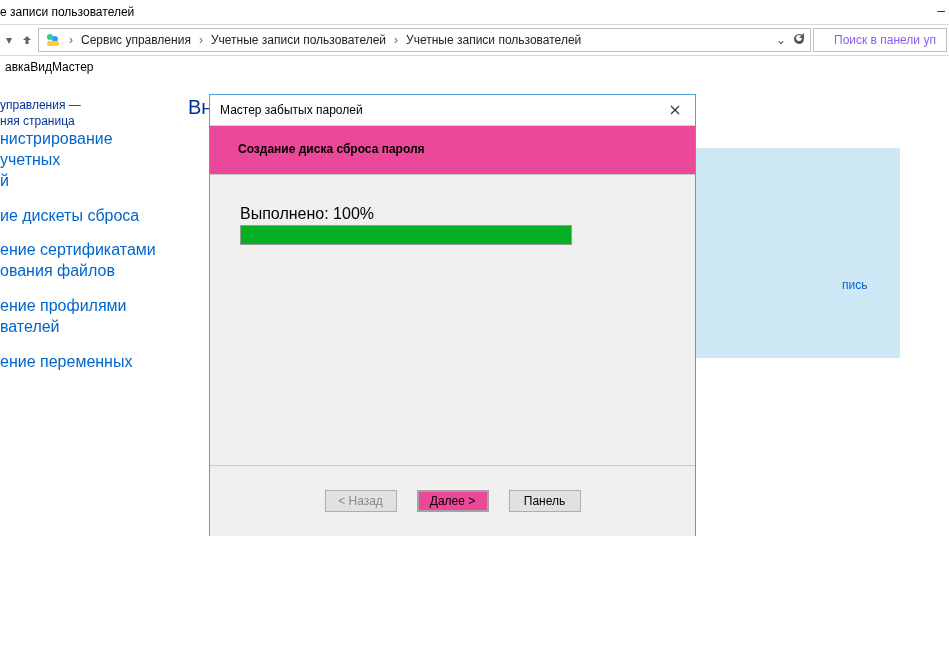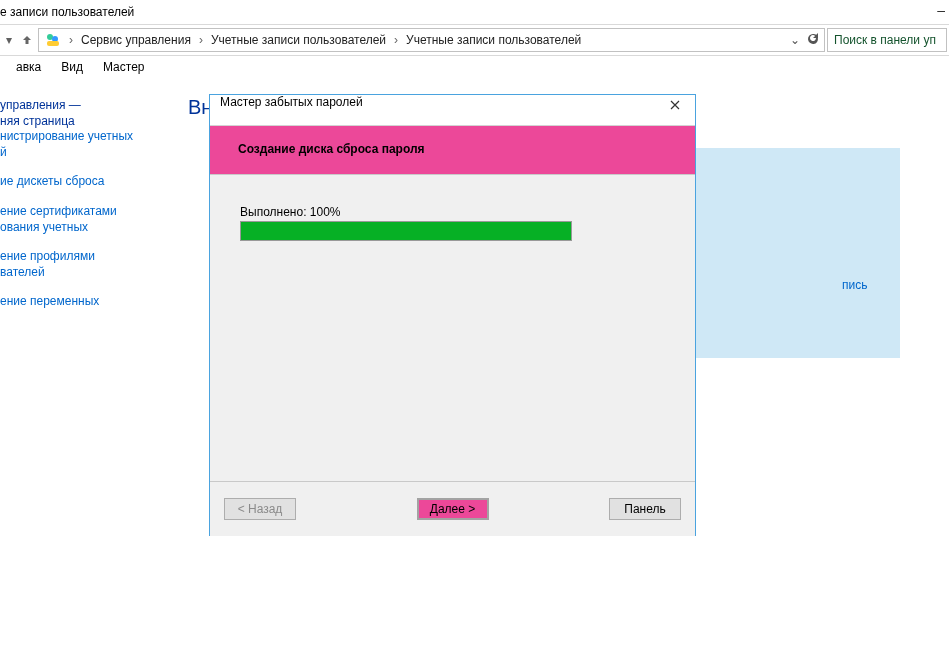--- a/index.html
+++ b/index.html
@@ -8,51 +8,51 @@
   .titlebar .dash{position:absolute;right:4px;top:2px;font-size:14px;color:#333}
   
   .addrrow{height:30px;display:flex;align-items:center;border-bottom:1px solid #d9d9d9;color:#222}
   .nav-arrows{display:flex;align-items:center;gap:4px;margin:0 2px}
   .nav-btn{width:14px;height:14px;display:inline-flex;align-items:center;justify-content:center;color:#606060}
   .addr{flex:1;display:flex;align-items:center;height:22px;border:1px solid #c1c1c1;margin:0 2px;padding:0 6px;gap:8px;position:relative}
   .addr svg{flex:none}
   .addr .seg{white-space:nowrap}
   .addr .sep{color:#666}
   .addr-right{position:absolute;right:4px;top:0;height:100%;display:flex;align-items:center;gap:6px;color:#555}
-  .search{width:112px;height:22px;border:1px solid #c1c1c1;margin-right:2px;display:flex;align-items:center;color:#14532d;padding-left:6px;white-space:nowrap;overflow:hidden}
+  .search{width:112px;height:22px;border:1px solid #c1c1c1;margin-right:2px;display:flex;align-items:center;color:#8b5cf6;padding-left:20px;white-space:nowrap;overflow:hidden}
   
-  .menubar{height:22px;display:flex;align-items:center;gap:20px;padding-left:16px;border-bottom:0px solid #e5e5e5}
+  .menubar{height:22px;display:flex;align-items:center;padding-left:5px;border-bottom:0px solid #e5e5e5}
   .menubar span{color:#000}
   
   .body{display:flex;height:calc(100% - 24px - 30px - 22px)}
   .sidebar{width:170px;padding:20px 0 0 0}
   .cp-home{font-size:12px;color:#003399;margin-bottom:0;line-height:1.3}
-  .sb-link{color:#0066cc;font-size:12px;line-height:1.3;margin-bottom:14px;cursor:pointer}
+  .sb-link{color:#0066cc;font-size:16px;line-height:1.3;margin-bottom:14px;cursor:pointer}
   .main{flex:1;padding:18px 0 0 18px;position:relative}
   h1{color:#003399;font-weight:400;font-size:20px;margin:0 0 20px 0}
   .tasks{margin-left:30px}
   .task{display:flex;align-items:center;gap:6px;margin-bottom:10px;font-size:12px}
   .task .lnk{color:#0066cc;cursor:pointer}
   .shield{width:14px;height:14px;flex:none}
   .highlight-box{position:absolute;left:520px;top:70px;width:210px;height:210px;background:#cfe8f6}
   .highlight-text{position:absolute;left:672px;top:200px;color:#0066cc;font-size:12px}
   
   .dialog{position:absolute;left:209px;top:94px;width:485px;height:440px;background:#fff;border:1px solid #4aa3df;box-shadow:0 0 0 0 rgba(0,0,0,.3)}
-  .dlg-title{height:30px;border-bottom:1px solid #d3d3d3;display:flex;align-items:flex-start;padding:0 10px;justify-content:space-between}
+  .dlg-title{height:30px;border-bottom:1px solid #d3d3d3;display:flex;align-items:center;padding:0 10px;justify-content:space-between}
   .dlg-title span{font-size:12px}
   .dlg-close{width:20px;height:20px;display:flex;align-items:center;justify-content:center;cursor:pointer}
   .dlg-body{background:#f0f0f0;height:calc(100% - 30px);display:flex;flex-direction:column}
   .dlg-top{background:#ec4899;padding:16px 28px 16px 28px;border-bottom:1px solid #c9c9c9}
   .dlg-top .h{font-weight:700;font-size:12px;margin-bottom:2px}
   .dlg-top .s{font-size:12px}
   .dlg-mid{flex:1;padding:30px 30px}
-  .progress-label{font-size:12px;margin-bottom:2px}
+  .progress-label{font-size:16px;margin-bottom:2px}
   .progress{width:330px;height:18px;border:1px solid #999;background:#e8e8e8;position:relative;overflow:hidden}
   .progress-fill{position:absolute;left:0;top:0;bottom:0;width:100%;background:#06b025}
-  .dlg-foot{height:46px;border-top:1px solid #c9c9c9;display:flex;align-items:center;justify-content:space-between;gap:12px;padding:4px 14px}
+  .dlg-foot{height:46px;border-top:1px solid #c9c9c9;display:flex;align-items:center;justify-content:center;gap:20px;padding:12px 14px}
   .btn{min-width:72px;height:22px;border:1px solid #adadad;background:#e1e1e1;font-size:12px;font-family:inherit;cursor:pointer}
   .btn:disabled{color:#8a8a8a;cursor:default}
   .btn.primary{border:2px solid #a3a3a3;background:#ec4899}
 </style>
 </head>
 <body>
 
 <div class="titlebar">
   <span>е записи пользователей</span>
   <span class="dash">–</span>
@@ -105,21 +105,21 @@
       <span>управления —</span><br>
       <span>няя страница</span>
     </div>
     <div class="sb-link">
       <span>нистрирование учетных</span><br>
       <span>й</span>
     </div>
     <div class="sb-link">ие дискеты сброса</div>
     <div class="sb-link">
       <span>ение сертификатами</span><br>
-      <span>ования учетных</span>
+      <span>ования файлов</span>
     </div>
     <div class="sb-link">
       <span>ение профилями</span><br>
       <span>вателей</span>
     </div>
     <div class="sb-link">ение переменных</div>
   </div>
 
   <div class="main">
     <h1>Внесе</h1>

